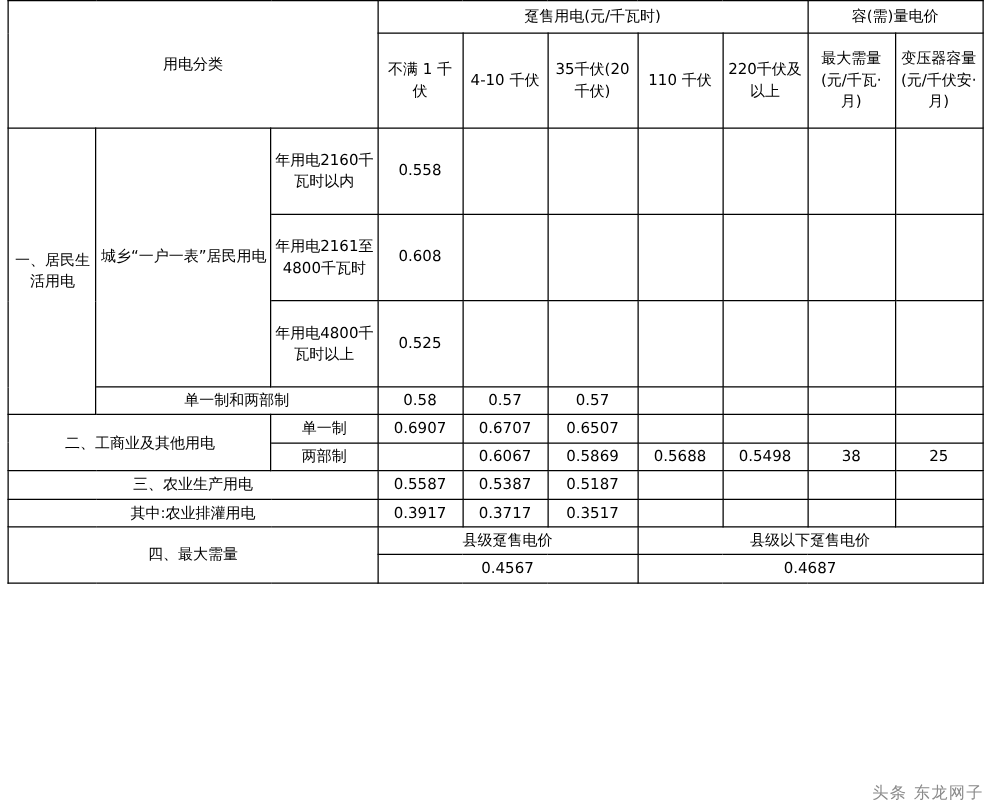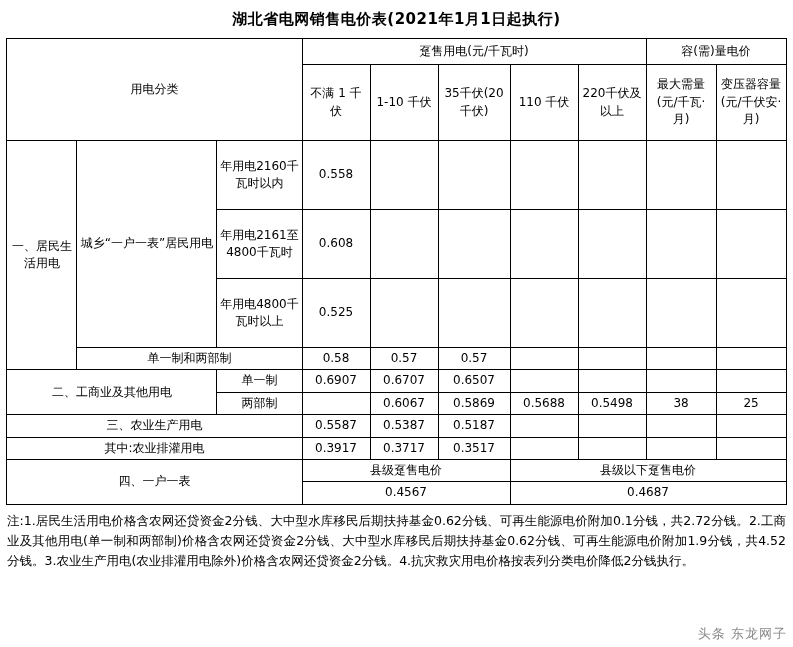--- a/index.html
+++ b/index.html
@@ -69,21 +69,20 @@
     color: #8a8a8a;
     letter-spacing: 1px;
     margin-left: 12px;
   }
 </style>
 </head>
 <body>
 
 <div class="page">
 
-  <div class="title">湖北省电网销售电价表(2021年1月1日起执行)</div>
 
   <table class="price">
     <colgroup>
       <col style="width:70px">
       <col style="width:140px">
       <col style="width:85px">
       <col style="width:68px">
       <col style="width:68px">
       <col style="width:72px">
       <col style="width:68px">
@@ -92,21 +91,21 @@
       <col style="width:70px">
     </colgroup>
     <tbody>
       <tr class="hdr-main">
         <td colspan="3" rowspan="2" class="cat-head">用电分类</td>
         <td colspan="5">趸售用电(元/千瓦时)</td>
         <td colspan="2">容(需)量电价</td>
       </tr>
       <tr class="hdr-sub">
         <td>不满 1 千伏</td>
-        <td>1-10 千伏</td>
+        <td>4-10 千伏</td>
         <td>35千伏(20千伏)</td>
         <td>110 千伏</td>
         <td>220千伏及以上</td>
         <td>最大需量(元/千瓦·月)</td>
         <td>变压器容量(元/千伏安·月)</td>
       </tr>
 
       <tr>
         <td rowspan="4" class="lvl1">一、居民生活用电</td>
         <td rowspan="3">城乡“一户一表”居民用电</td>
@@ -192,28 +191,27 @@
         <td class="num">0.3917</td>
         <td class="num">0.3717</td>
         <td class="num">0.3517</td>
         <td class="num"></td>
         <td class="num"></td>
         <td class="num"></td>
         <td class="num"></td>
       </tr>
 
       <tr>
-        <td rowspan="2" colspan="3" class="lvl1">四、一户一表</td>
+        <td rowspan="2" colspan="3" class="lvl1">四、最大需量</td>
         <td colspan="3">县级趸售电价</td>
         <td colspan="4">县级以下趸售电价</td>
       </tr>
       <tr>
         <td colspan="3" class="num">0.4567</td>
         <td colspan="4" class="num">0.4687</td>
       </tr>
     </tbody>
   </table>
 
-  <div class="notes">注:1.居民生活用电价格含农网还贷资金2分钱、大中型水库移民后期扶持基金0.62分钱、可再生能源电价附加0.1分钱，共2.72分钱。2.工商业及其他用电(单一制和两部制)价格含农网还贷资金2分钱、大中型水库移民后期扶持基金0.62分钱、可再生能源电价附加1.9分钱，共4.52分钱。3.农业生产用电(农业排灌用电除外)价格含农网还贷资金2分钱。4.抗灾救灾用电价格按表列分类电价降低2分钱执行。</div>
 
   <div class="watermark">头条 东龙网子</div>
 
 </div>
 
 </body></html>

